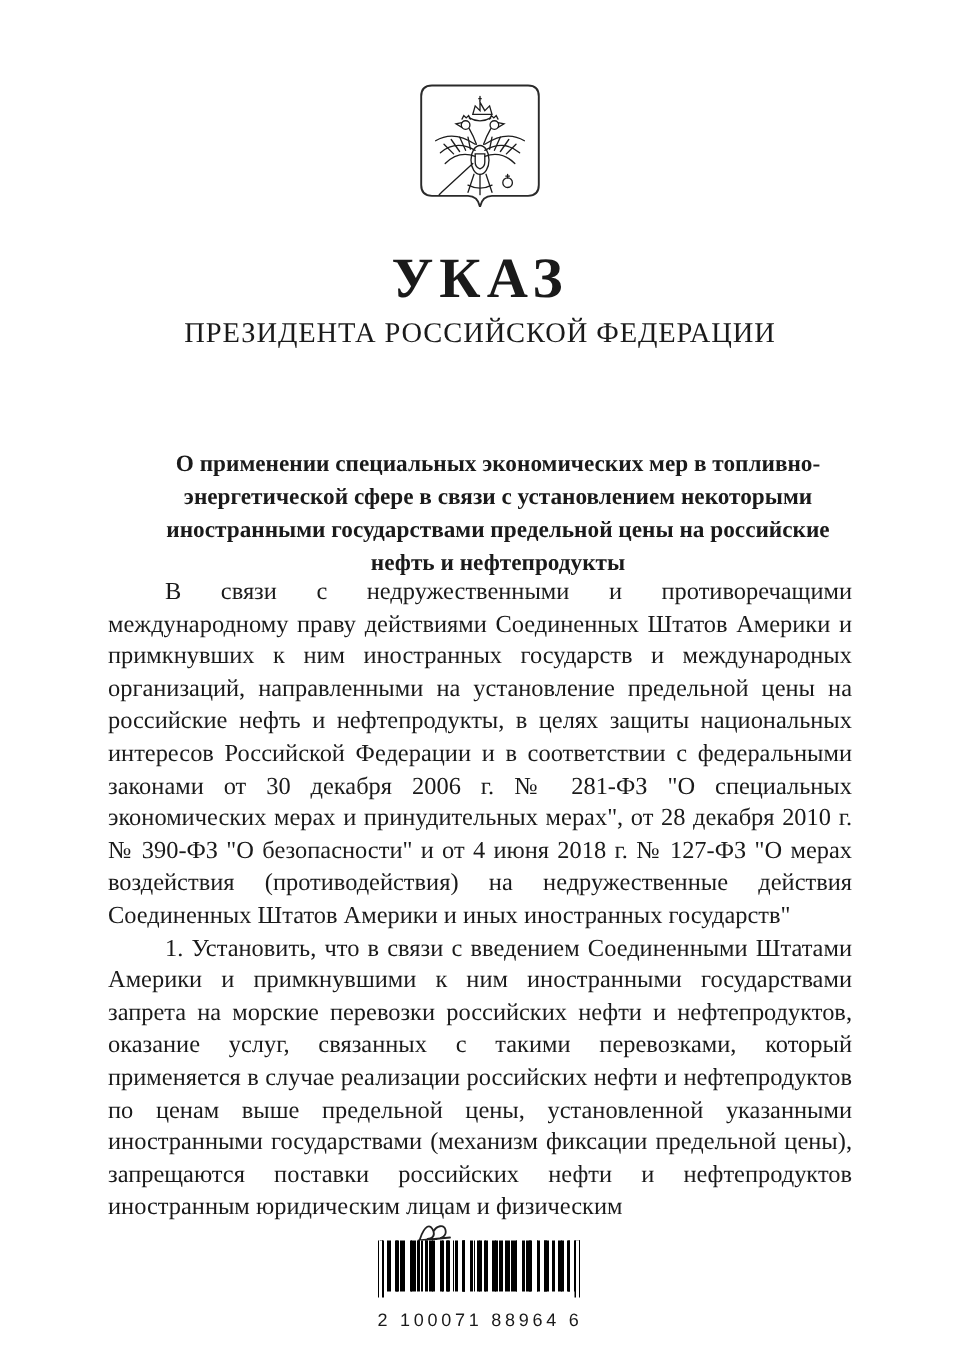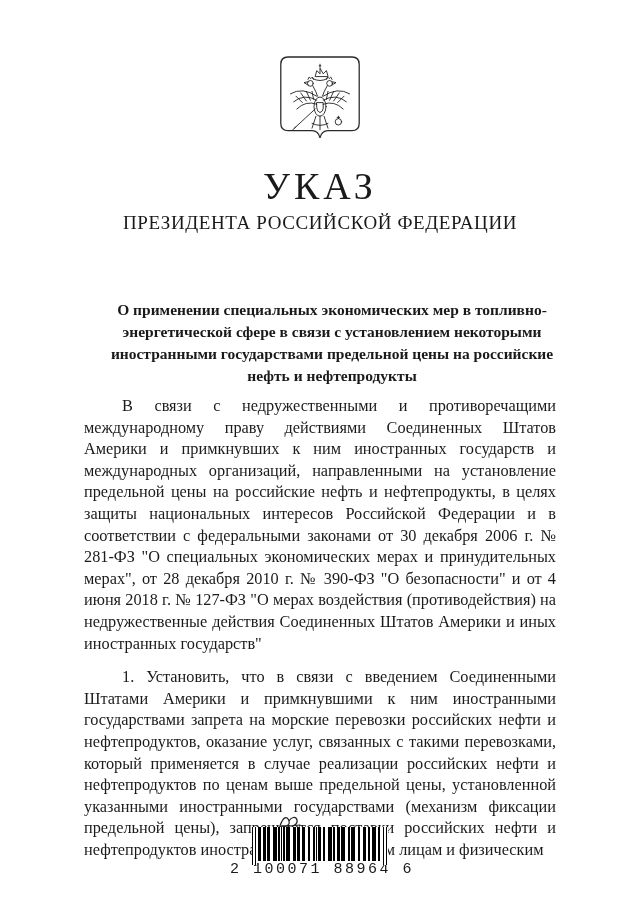--- a/index.html
+++ b/index.html
@@ -6,58 +6,58 @@
   body{
     width:640px;height:905px;background:#ffffff;position:relative;
     font-family:"Liberation Serif", serif;color:#1a1a1a;overflow:hidden;
   }
   .emblem-box{
     position:absolute;top:56px;left:50%;transform:translateX(-50%);
     width:80px;height:98px;
   }
   .doc-type{
     position:absolute;top:164px;left:0;width:100%;text-align:center;
-    font-size:38px;font-weight:normal;letter-spacing:4px;margin:0;
+    font-size:38px;font-weight:bold;letter-spacing:4px;margin:0;
   }
   .authority{
     position:absolute;top:212px;left:0;width:100%;text-align:center;
     font-size:19px;font-weight:normal;letter-spacing:0.6px;margin:0;
   }
   .subject{
     position:absolute;top:287px;left:50%;transform:translateX(-50%);
     width:472px;text-align:center;font-weight:bold;font-size:15.5px;
     line-height:22px;margin:12px;
   }
   .body-text{
     position:absolute;top:383px;left:72px;width:496px;
     font-size:16.3px;line-height:21.6px;text-align:justify;
   }
-  .body-text p{margin:12px;text-indent:38px;}
+  .body-text p{margin:0;text-indent:38px;}
   .decree-word{text-indent:0 !important;letter-spacing:5px;}
   .barcode-wrap{
     position:absolute;top:814px;left:50%;transform:translateX(-50%);
     text-align:center;width:180px;
   }
   .hand-mark{display:block;margin:0 auto -1px 48px;}
   .bars{
     width:134px;height:34px;margin:0 auto;position:relative;
     background-image:
       repeating-linear-gradient(90deg,#000 0 1px,transparent 1px 7px),
       repeating-linear-gradient(90deg,#000 0 2px,transparent 2px 11px),
       repeating-linear-gradient(90deg,#000 0 2px,#fff 2px 5px);
   }
   .bars::before,.bars::after{
     content:"";position:absolute;top:0;width:5px;height:38px;
     background-image:repeating-linear-gradient(90deg,#000 0 1px,#fff 1px 3px);
   }
   .bars::before{left:-1px;}
   .bars::after{right:-1px;}
   .digits{
-    font-family:Liberation Mono, monospace;font-size:15px;
-    letter-spacing:2.5px;margin-top:0;white-space:nowrap;
+    font-family:Liberation Sans, sans-serif;font-size:12px;
+    letter-spacing:2.5px;margin-top:12px;white-space:nowrap;
   }
 </style>
 </head>
 <body>
 
 <div class="emblem-box">
   <svg width="80" height="98" viewBox="0 0 100 122" aria-hidden="true">
 
     <path d="M10,1 L90,1 Q99,1 99,10 L99,84 Q99,93 90,93 L60,93 Q52,93 50,102 Q48,93 40,93 L10,93 Q1,93 1,84 L1,10 Q1,1 10,1 Z" fill="#ffffff" stroke="#2a2a2a" stroke-width="1.6"></path>
     <g stroke="#1d1d1d" stroke-width="1.1" fill="none" stroke-linecap="round">

